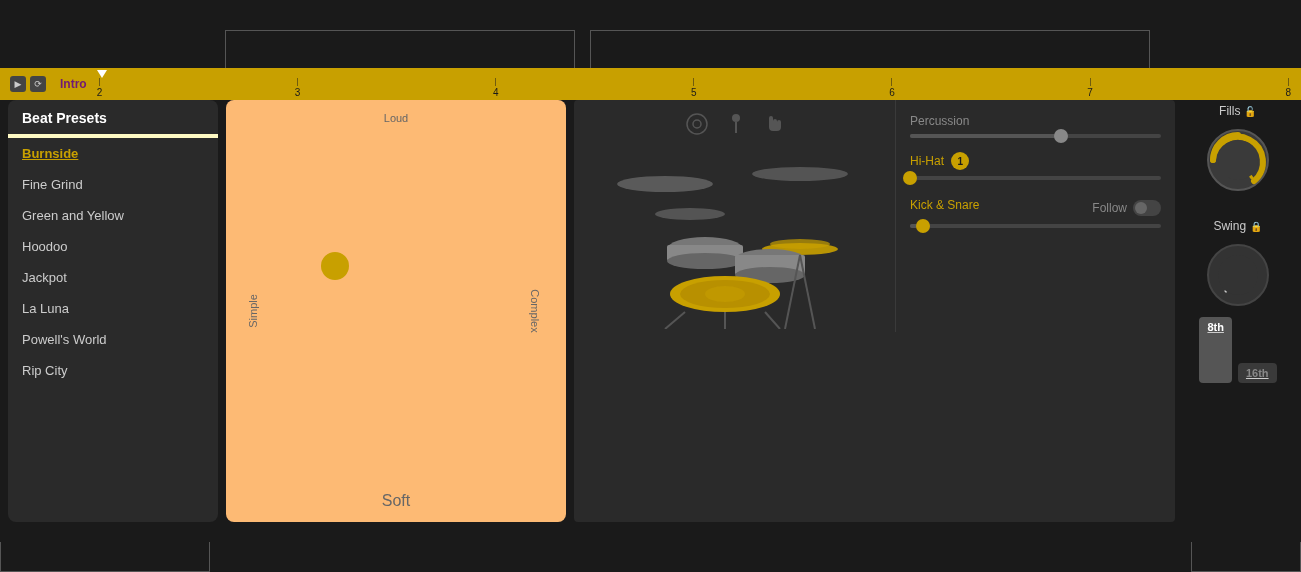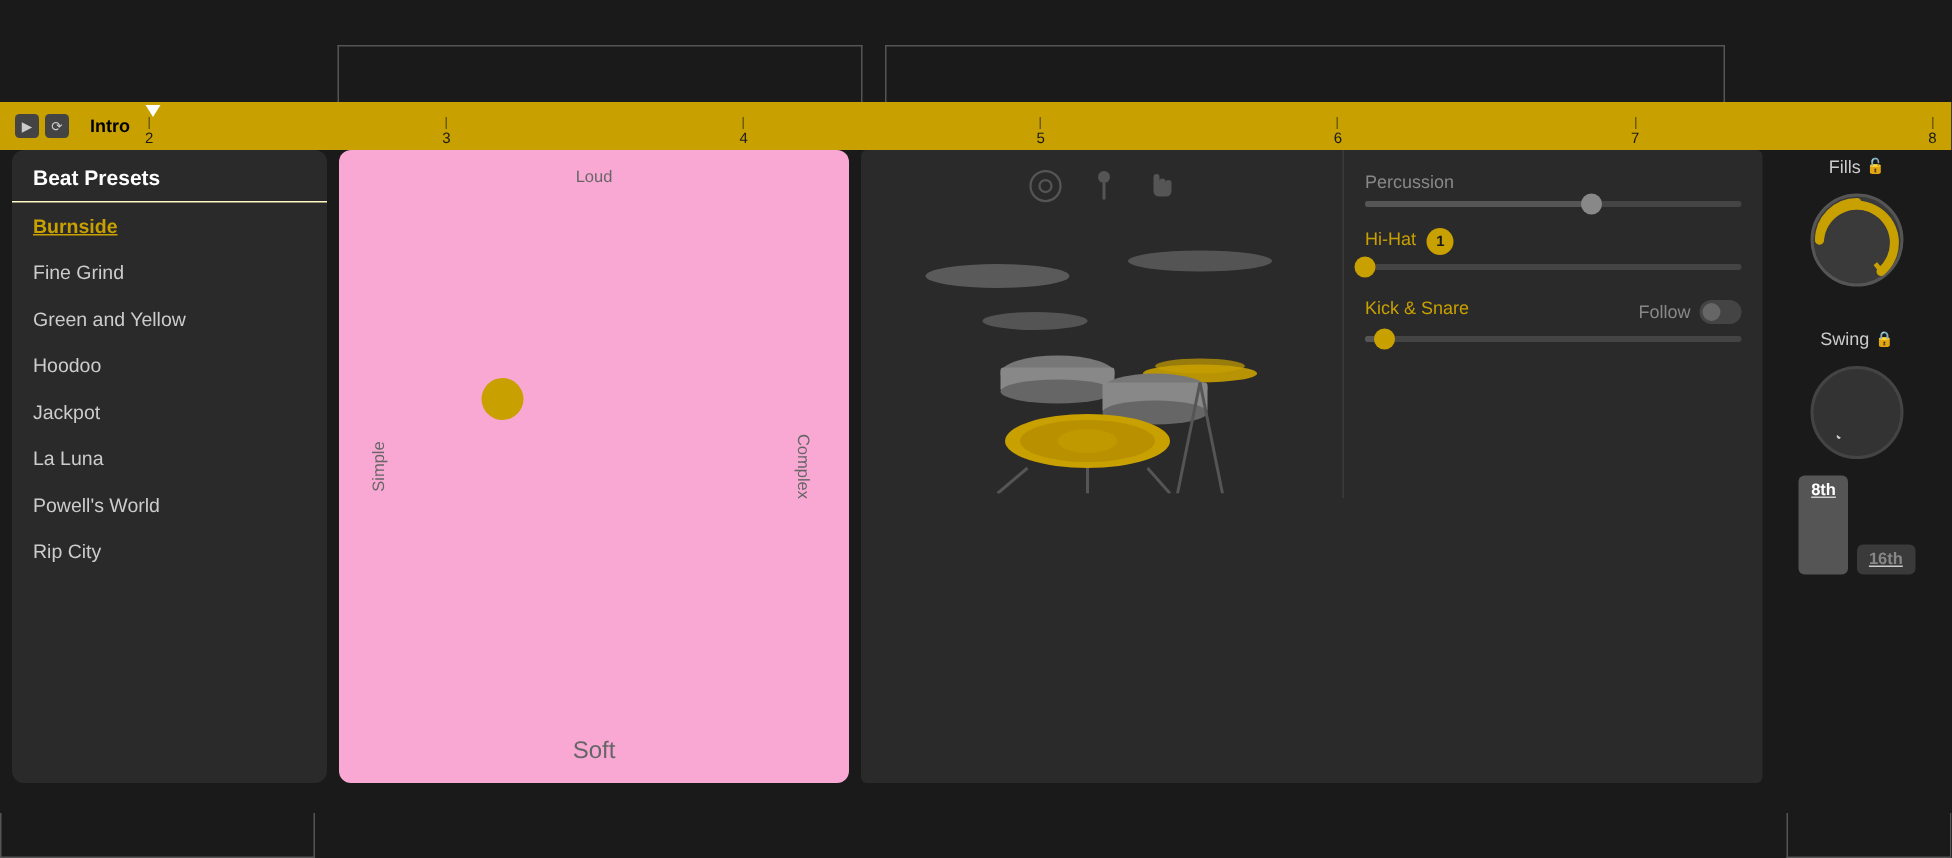--- a/index.html
+++ b/index.html
@@ -20,21 +20,21 @@
       left: 0;
       right: 0;
       height: 32px;
       background: #c8a000;
       display: flex;
       align-items: center;
       padding: 0 10px;
       z-index: 10;
     }
     .timeline-label {
-      color: #000000;
+      color: #701a75;
       font-size: 12px;
       font-weight: 600;
       margin-left: 6px;
     }
     .timeline-ruler {
       flex: 1;
       display: flex;
       align-items: flex-end;
       height: 100%;
       position: relative;
@@ -96,38 +96,38 @@
       background: #2a2a2a;
       border-radius: 8px;
       overflow: hidden;
       flex-shrink: 0;
     }
     .sidebar-header {
       padding: 10px 14px 8px;
       font-size: 14px;
       font-weight: 600;
       color: #fff;
-      border-bottom: 1px solid #fef9c3;
+      border-bottom: 4px solid #fef9c3;
     }
     .sidebar-item {
       padding: 8px 14px;
       font-size: 13px;
       color: #ccc;
       cursor: pointer;
     }
     .sidebar-item.active {
       color: #c8a000;
       font-weight: 600;
       text-decoration: underline;
     }
 
     
     .beat-pad {
       width: 340px;
-      background: #f9a8d4;
+      background: #fdba74;
       border-radius: 8px;
       position: relative;
       flex-shrink: 0;
     }
     .beat-pad-label-loud {
       position: absolute;
       top: 12px;
       left: 50%;
       transform: translateX(-50%);
       font-size: 11px;

